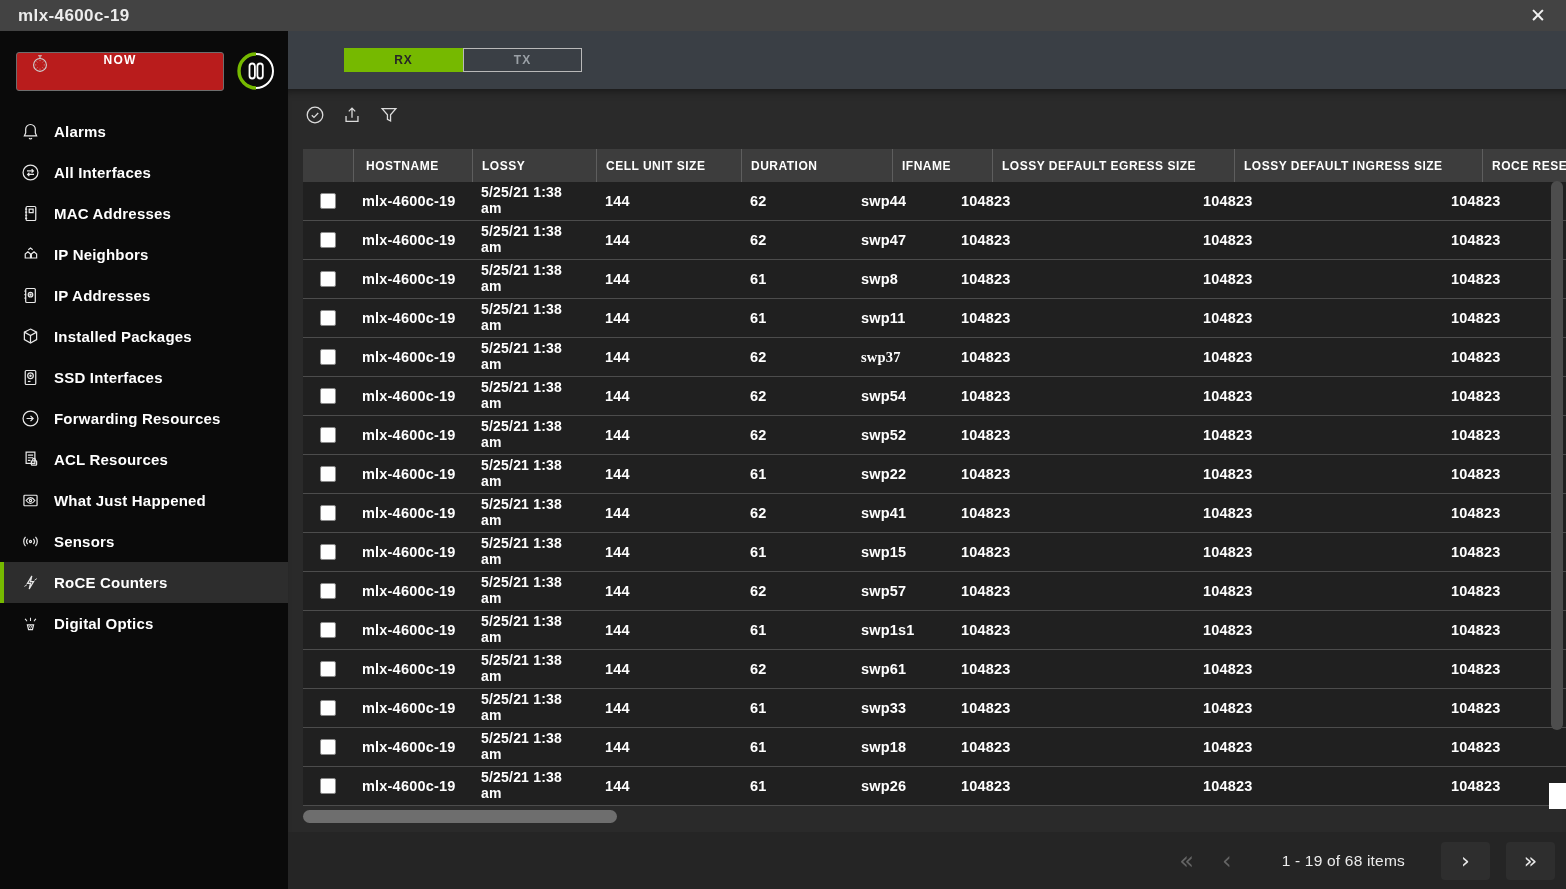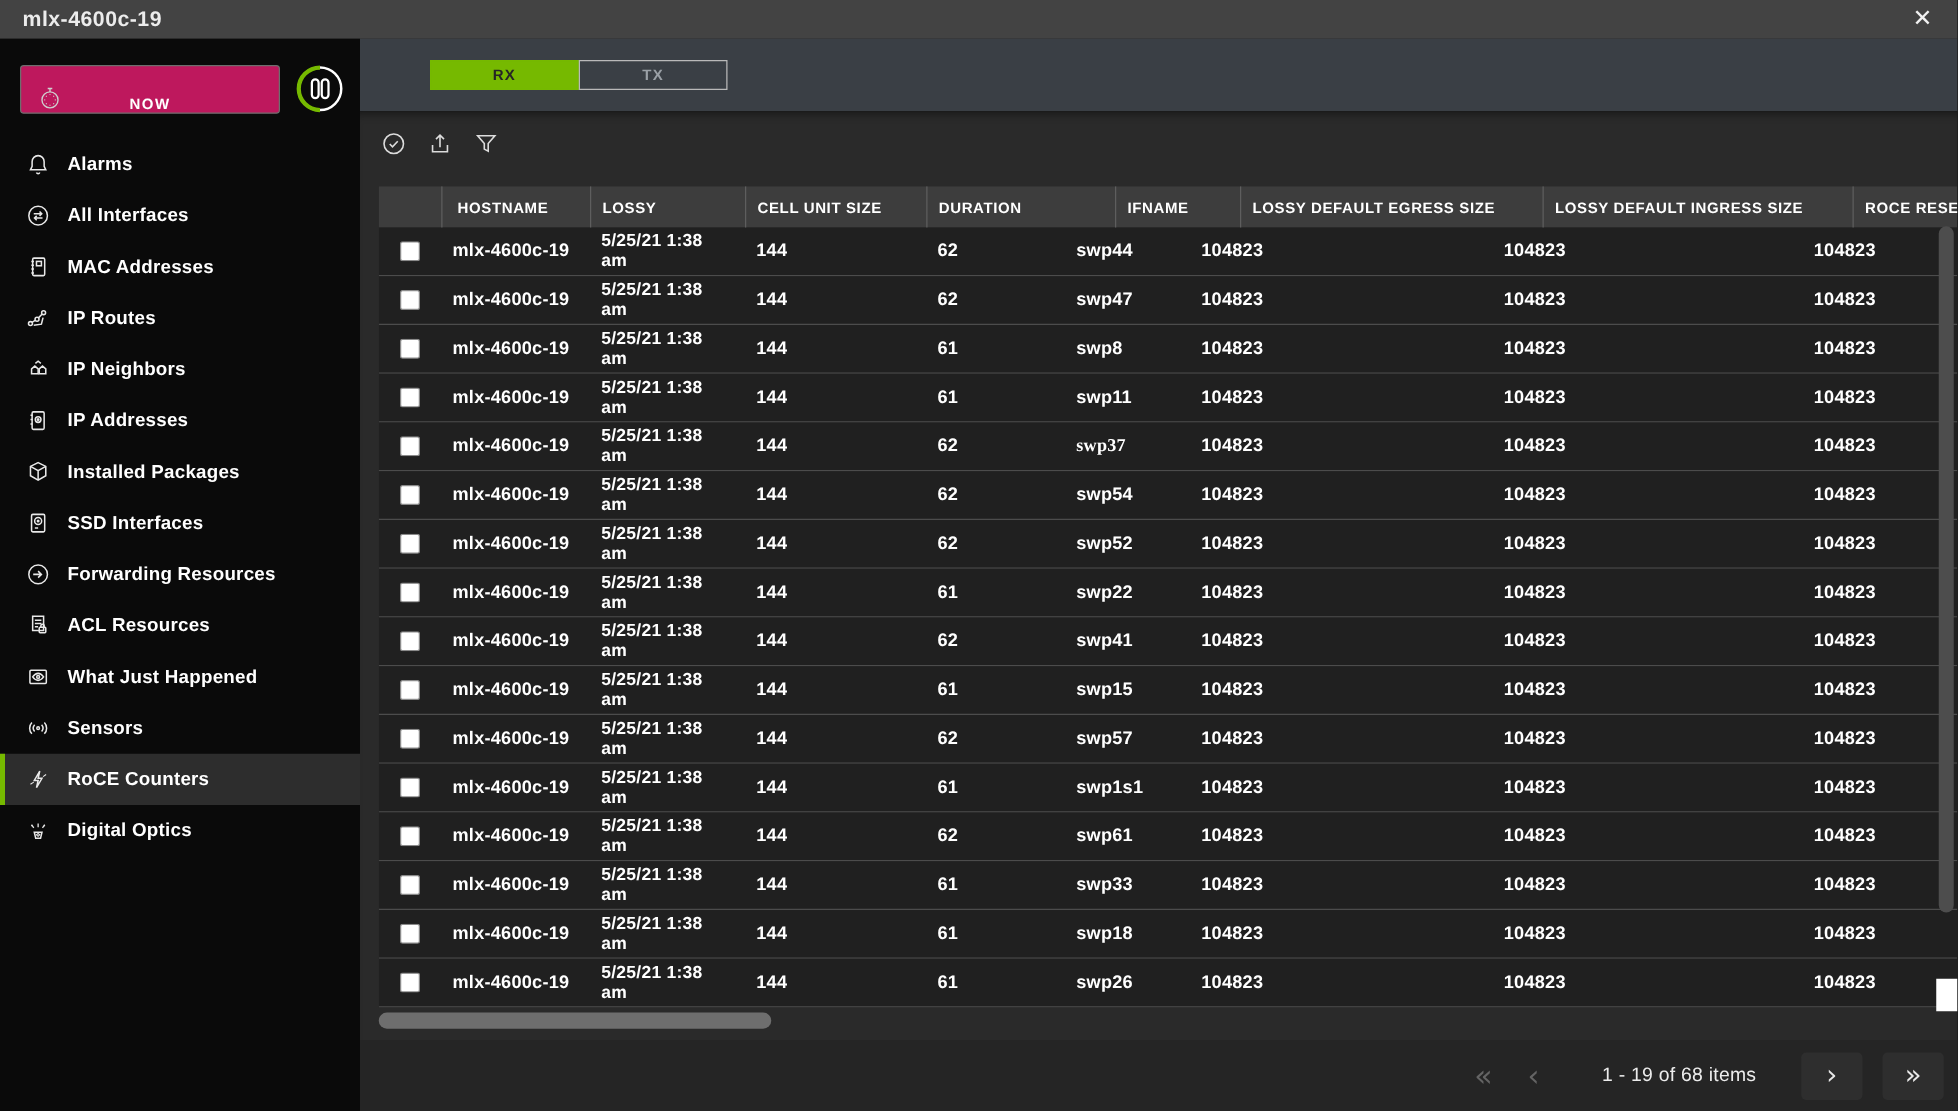--- a/index.html
+++ b/index.html
@@ -13,22 +13,22 @@
   .titlebar .close { color:#f2f2f2; font-size:19px; font-weight:300; cursor:pointer;
                      line-height:1; padding:2px 6px; }
 
   
   .app { display:flex; height:858px; }
   .sidebar { width:288px; background:#0a0a0a; flex:none; position:relative; }
   .main { flex:1; display:flex; flex-direction:column; min-width:0; }
 
   
   .timer-row { display:flex; align-items:center; gap:12px; padding:20px 12px 16px 16px; }
-  .now-btn { flex:1; height:39px; background:#be185d; border:1px solid #6e6e6e; border-radius:3px;
-             display:flex; align-items:flex-end; color:#fff; cursor:pointer; position:relative; }
+  .now-btn { flex:1; height:39px; background:#b91c1c; border:1px solid #6e6e6e; border-radius:3px;
+             display:flex; align-items:flex-start; color:#fff; cursor:pointer; position:relative; }
   .now-btn .sw { margin-left:12px; display:flex; }
   .now-btn .lbl { position:absolute; left:0; right:0; text-align:center; font-size:12px;
                   font-weight:700; letter-spacing:1.2px; color:#fff; }
   .pause-btn { width:40px; height:40px; background:transparent; border:none; cursor:pointer; padding:0; }
 
   
   .nav { margin-top:4px; }
   .nav-item { height:41px; display:flex; align-items:center; gap:13px; padding-left:15px;
               cursor:pointer; border-left:4px solid transparent; }
   .nav-item.selected { background:#2d2d2d; border-left-color:#76b900; }
@@ -144,31 +144,20 @@
               <rect x="7" y="4" width="11" height="16" rx="1.2"></rect>
               <path d="M5.8 7h2.4M5.8 10.5h2.4M5.8 14h2.4M5.8 17.5h2.4"></path>
               <rect x="10.5" y="7" width="4.5" height="4"></rect>
             </svg>
           </span>
           <span class="nlabel">MAC Addresses</span>
         </div>
         <div class="nav-item">
           <span class="nicon">
             <svg viewBox="0 0 24 24" fill="none" stroke="#e8e8e8" stroke-width="1.4">
-              <circle cx="5" cy="17" r="1.8"></circle>
-              <circle cx="11" cy="13" r="1.8"></circle>
-              <circle cx="17" cy="7" r="1.8"></circle>
-              <path d="M6.4 15.9l3.2-2M12.3 11.8l3.4-3.5M8 18.5l7-1 1.5-6"></path>
-            </svg>
-          </span>
-          <span class="nlabel">IP Routes</span>
-        </div>
-        <div class="nav-item">
-          <span class="nicon">
-            <svg viewBox="0 0 24 24" fill="none" stroke="#e8e8e8" stroke-width="1.4">
               <path d="M6 11.5l3-2.5 3 2.5v4.5H6z"></path>
               <path d="M13 11.5l3-2.5 3 2.5v4.5h-6z"></path>
               <path d="M9.5 6.5L12 4.5l2.5 2"></path>
             </svg>
           </span>
           <span class="nlabel">IP Neighbors</span>
         </div>
         <div class="nav-item">
           <span class="nicon">
             <svg viewBox="0 0 24 24" fill="none" stroke="#e8e8e8" stroke-width="1.4">

